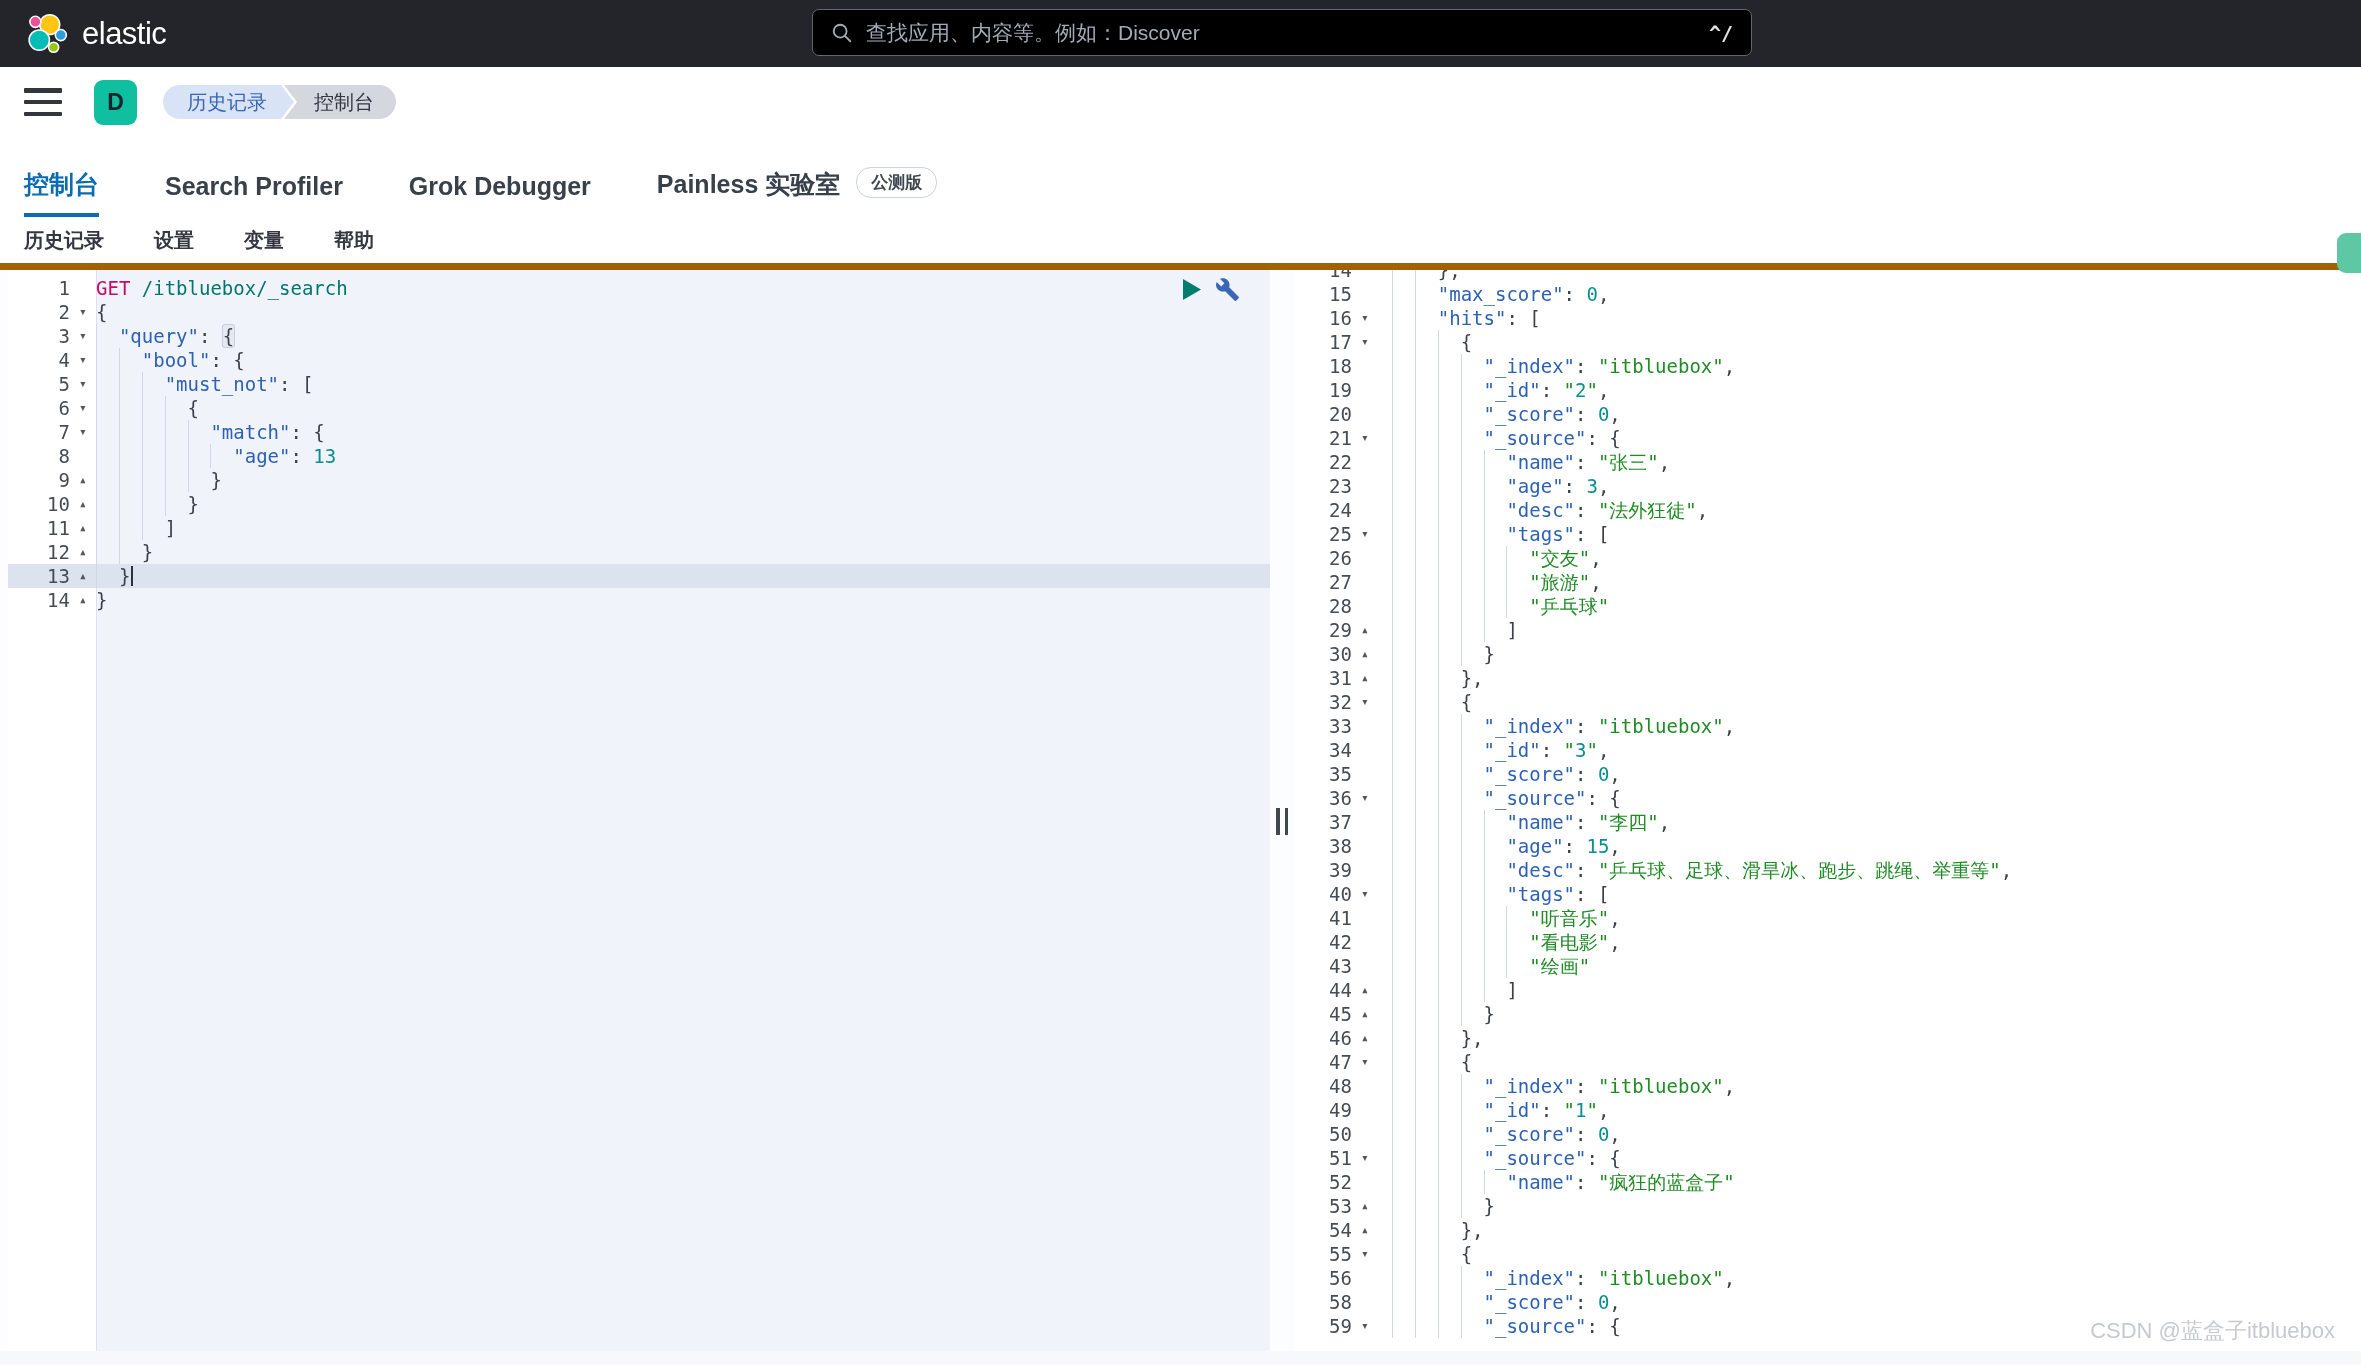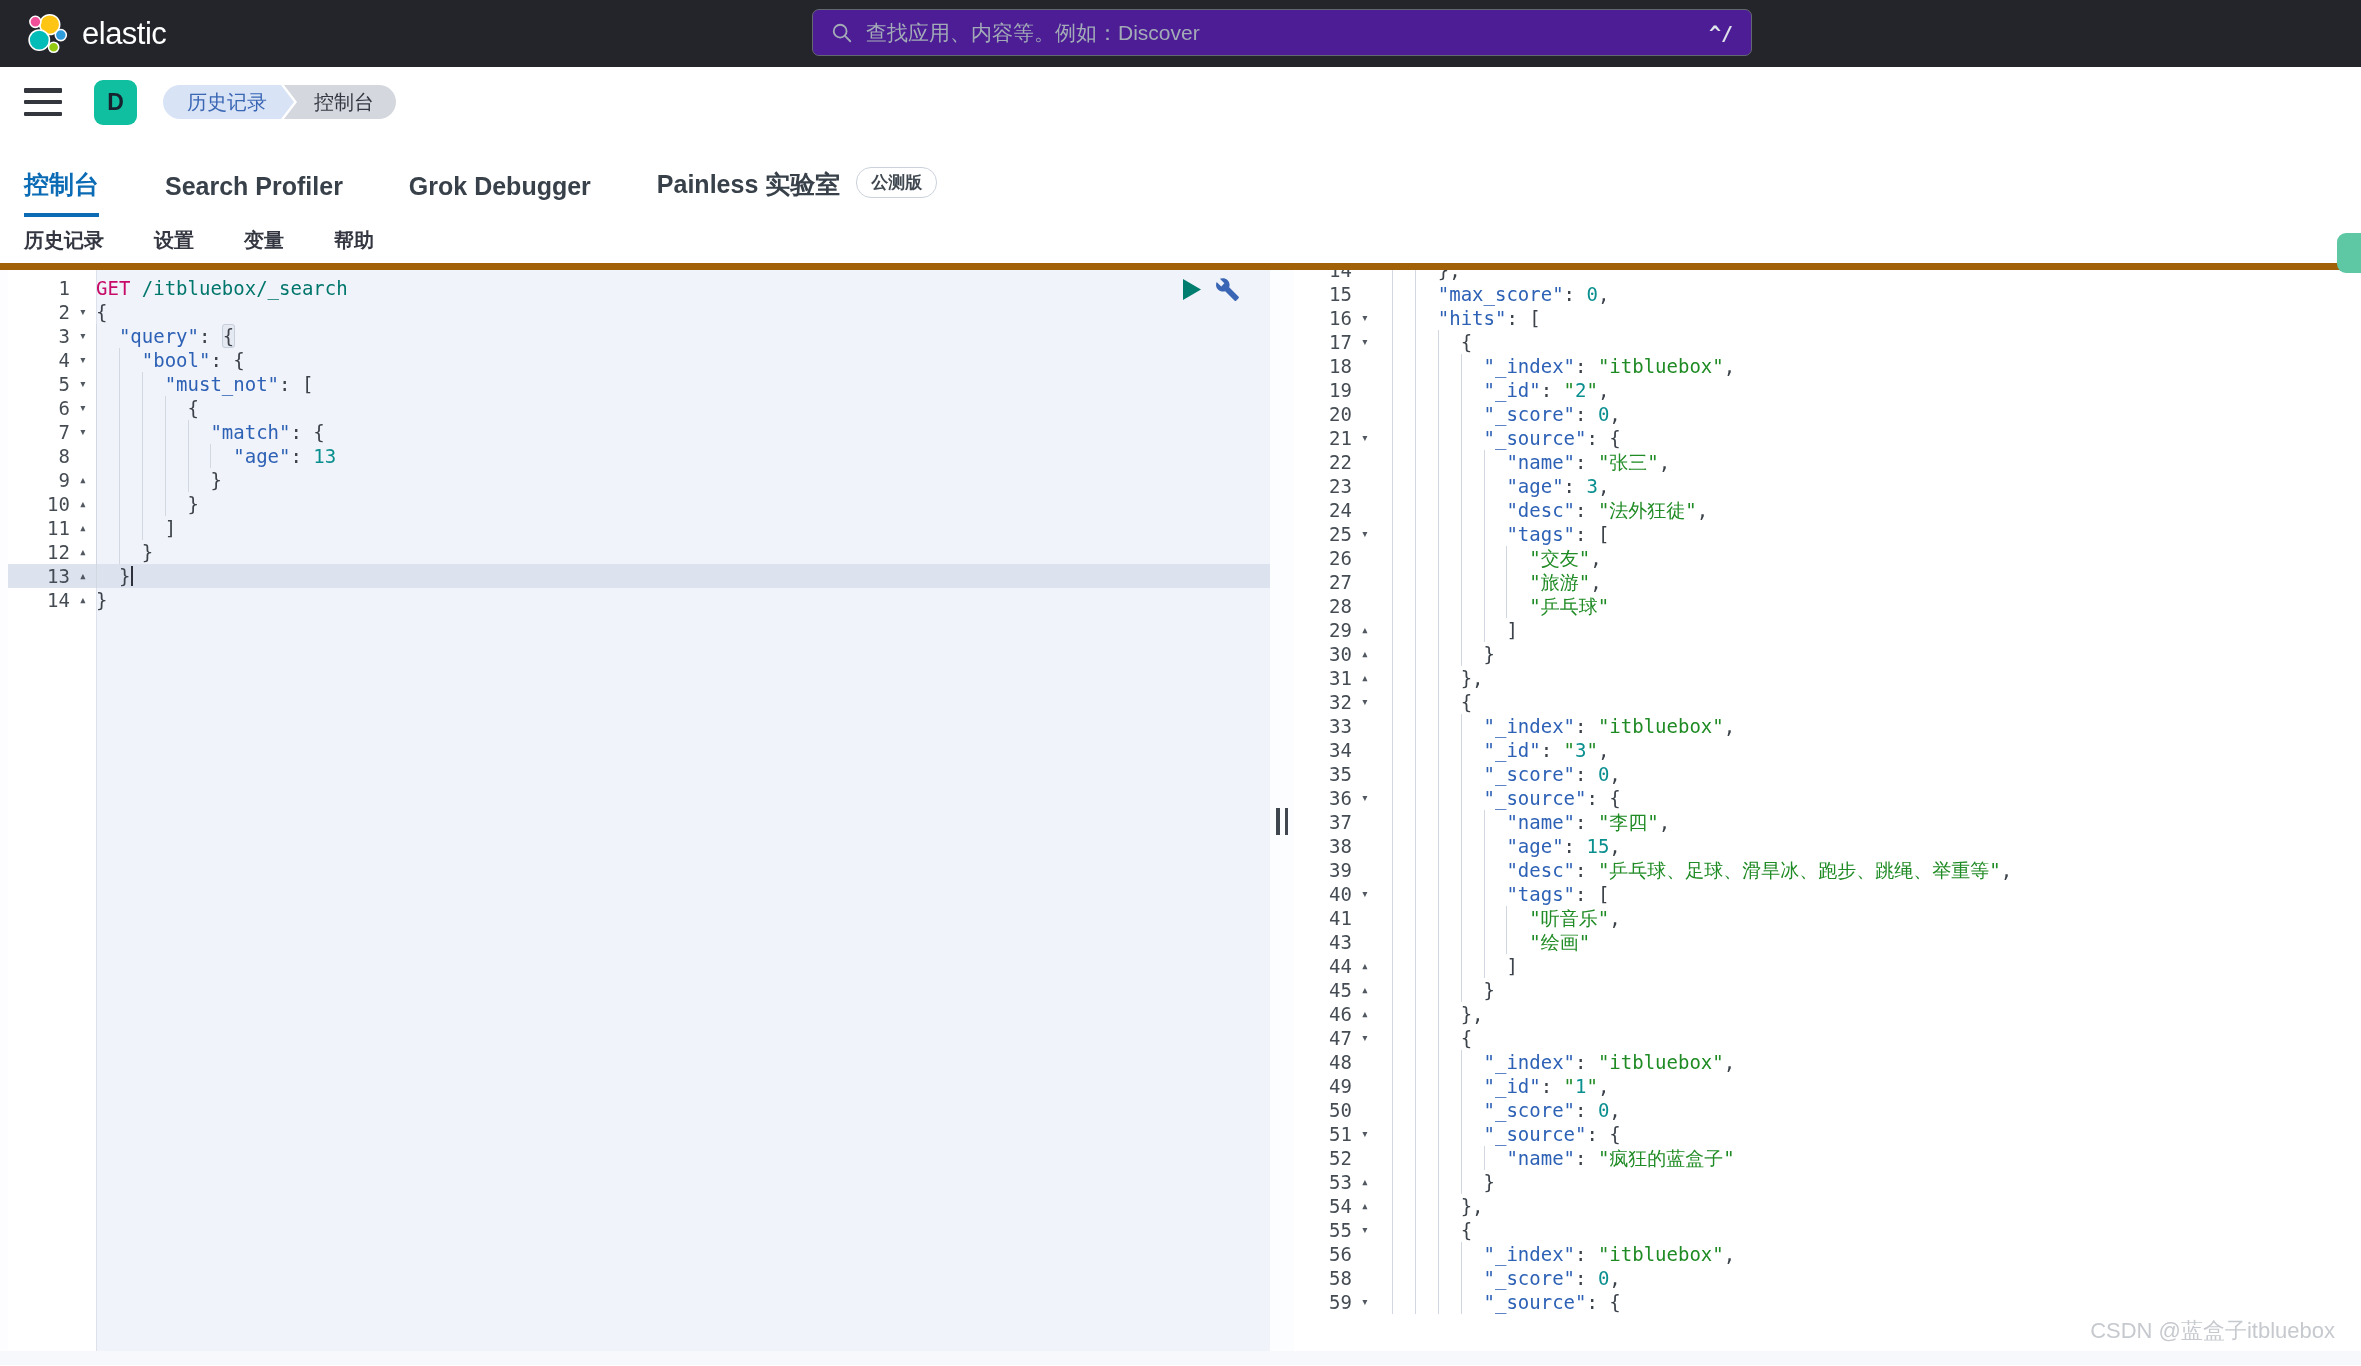--- a/index.html
+++ b/index.html
@@ -3,21 +3,21 @@
 <meta charset="utf-8">
 <style>
   * { margin:0; padding:0; box-sizing:border-box; }
   html,body { width:2361px; height:1366px; }
   body { position:relative; font-family:"Liberation Sans", sans-serif; background:#fff; overflow:hidden; }
 
   
   .topbar { position:relative; height:67px; background:#23252b; display:flex; align-items:center; padding:0 26px; }
   .logo { display:flex; align-items:center; gap:14px; }
   .brand { color:#fff; font-size:31px; font-weight:500; letter-spacing:-0.5px; }
-  .searchbox { position:absolute; left:812px; top:9px; width:940px; height:47px; background:#4c1d95;
+  .searchbox { position:absolute; left:812px; top:9px; width:940px; height:47px; background:#000000;
                border:1px solid #63676f; border-radius:7px; display:flex; align-items:center; padding:0 18px; gap:13px; }
   .search-ph { color:#a3abb7; font-size:21px; }
   .search-hint { margin-left:auto; color:#dfe4ea; font-size:20px; font-weight:700; font-family:"DejaVu Sans Mono", monospace; }
 
   
   .navbar { height:70px; background:#fff; display:flex; align-items:center; padding-left:24px; }
   .hamburger { width:38px; height:28px; display:flex; flex-direction:column; justify-content:space-between; cursor:pointer; }
   .hamburger i { display:block; height:4.5px; background:#33373d; border-radius:1px; }
   .spacebadge { margin-left:32px; width:43px; height:45px; border-radius:9px; background:#10bf9f;
                 display:flex; align-items:center; justify-content:center; font-size:23px; font-weight:700; color:#17222e; }
@@ -205,20 +205,21 @@
         <div class="cl"><span class="ln">32</span><span class="fold">▾</span><span class="code"><span class="ind"></span><span class="ind"></span><span class="ind"></span><span class="tk-p">{</span></span></div>
         <div class="cl"><span class="ln">33</span><span class="fold"></span><span class="code"><span class="ind"></span><span class="ind"></span><span class="ind"></span><span class="ind"></span><span class="tk-k">"_index"</span><span class="tk-p">: </span><span class="tk-s">"itbluebox"</span><span class="tk-p">,</span></span></div>
         <div class="cl"><span class="ln">34</span><span class="fold"></span><span class="code"><span class="ind"></span><span class="ind"></span><span class="ind"></span><span class="ind"></span><span class="tk-k">"_id"</span><span class="tk-p">: </span><span class="tk-s">"</span><span class="tk-n">3</span><span class="tk-s">"</span><span class="tk-p">,</span></span></div>
         <div class="cl"><span class="ln">35</span><span class="fold"></span><span class="code"><span class="ind"></span><span class="ind"></span><span class="ind"></span><span class="ind"></span><span class="tk-k">"_score"</span><span class="tk-p">: </span><span class="tk-n">0</span><span class="tk-p">,</span></span></div>
         <div class="cl"><span class="ln">36</span><span class="fold">▾</span><span class="code"><span class="ind"></span><span class="ind"></span><span class="ind"></span><span class="ind"></span><span class="tk-k">"_source"</span><span class="tk-p">: {</span></span></div>
         <div class="cl"><span class="ln">37</span><span class="fold"></span><span class="code"><span class="ind"></span><span class="ind"></span><span class="ind"></span><span class="ind"></span><span class="ind"></span><span class="tk-k">"name"</span><span class="tk-p">: </span><span class="tk-s">"李四"</span><span class="tk-p">,</span></span></div>
         <div class="cl"><span class="ln">38</span><span class="fold"></span><span class="code"><span class="ind"></span><span class="ind"></span><span class="ind"></span><span class="ind"></span><span class="ind"></span><span class="tk-k">"age"</span><span class="tk-p">: </span><span class="tk-n">15</span><span class="tk-p">,</span></span></div>
         <div class="cl"><span class="ln">39</span><span class="fold"></span><span class="code"><span class="ind"></span><span class="ind"></span><span class="ind"></span><span class="ind"></span><span class="ind"></span><span class="tk-k">"desc"</span><span class="tk-p">: </span><span class="tk-s">"乒乓球、足球、滑旱冰、跑步、跳绳、举重等"</span><span class="tk-p">,</span></span></div>
         <div class="cl"><span class="ln">40</span><span class="fold">▾</span><span class="code"><span class="ind"></span><span class="ind"></span><span class="ind"></span><span class="ind"></span><span class="ind"></span><span class="tk-k">"tags"</span><span class="tk-p">: [</span></span></div>
         <div class="cl"><span class="ln">41</span><span class="fold"></span><span class="code"><span class="ind"></span><span class="ind"></span><span class="ind"></span><span class="ind"></span><span class="ind"></span><span class="ind"></span><span class="tk-s">"听音乐"</span><span class="tk-p">,</span></span></div>
+        <div class="cl"><span class="ln">42</span><span class="fold"></span><span class="code"><span class="ind"></span><span class="ind"></span><span class="ind"></span><span class="ind"></span><span class="ind"></span><span class="ind"></span><span class="tk-s">"看电影"</span><span class="tk-p">,</span></span></div>
         <div class="cl"><span class="ln">43</span><span class="fold"></span><span class="code"><span class="ind"></span><span class="ind"></span><span class="ind"></span><span class="ind"></span><span class="ind"></span><span class="ind"></span><span class="tk-s">"绘画"</span></span></div>
         <div class="cl"><span class="ln">44</span><span class="fold">▴</span><span class="code"><span class="ind"></span><span class="ind"></span><span class="ind"></span><span class="ind"></span><span class="ind"></span><span class="tk-p">]</span></span></div>
         <div class="cl"><span class="ln">45</span><span class="fold">▴</span><span class="code"><span class="ind"></span><span class="ind"></span><span class="ind"></span><span class="ind"></span><span class="tk-p">}</span></span></div>
         <div class="cl"><span class="ln">46</span><span class="fold">▴</span><span class="code"><span class="ind"></span><span class="ind"></span><span class="ind"></span><span class="tk-p">},</span></span></div>
         <div class="cl"><span class="ln">47</span><span class="fold">▾</span><span class="code"><span class="ind"></span><span class="ind"></span><span class="ind"></span><span class="tk-p">{</span></span></div>
         <div class="cl"><span class="ln">48</span><span class="fold"></span><span class="code"><span class="ind"></span><span class="ind"></span><span class="ind"></span><span class="ind"></span><span class="tk-k">"_index"</span><span class="tk-p">: </span><span class="tk-s">"itbluebox"</span><span class="tk-p">,</span></span></div>
         <div class="cl"><span class="ln">49</span><span class="fold"></span><span class="code"><span class="ind"></span><span class="ind"></span><span class="ind"></span><span class="ind"></span><span class="tk-k">"_id"</span><span class="tk-p">: </span><span class="tk-s">"</span><span class="tk-n">1</span><span class="tk-s">"</span><span class="tk-p">,</span></span></div>
         <div class="cl"><span class="ln">50</span><span class="fold"></span><span class="code"><span class="ind"></span><span class="ind"></span><span class="ind"></span><span class="ind"></span><span class="tk-k">"_score"</span><span class="tk-p">: </span><span class="tk-n">0</span><span class="tk-p">,</span></span></div>
         <div class="cl"><span class="ln">51</span><span class="fold">▾</span><span class="code"><span class="ind"></span><span class="ind"></span><span class="ind"></span><span class="ind"></span><span class="tk-k">"_source"</span><span class="tk-p">: {</span></span></div>
         <div class="cl"><span class="ln">52</span><span class="fold"></span><span class="code"><span class="ind"></span><span class="ind"></span><span class="ind"></span><span class="ind"></span><span class="ind"></span><span class="tk-k">"name"</span><span class="tk-p">: </span><span class="tk-s">"疯狂的蓝盒子"</span></span></div>

